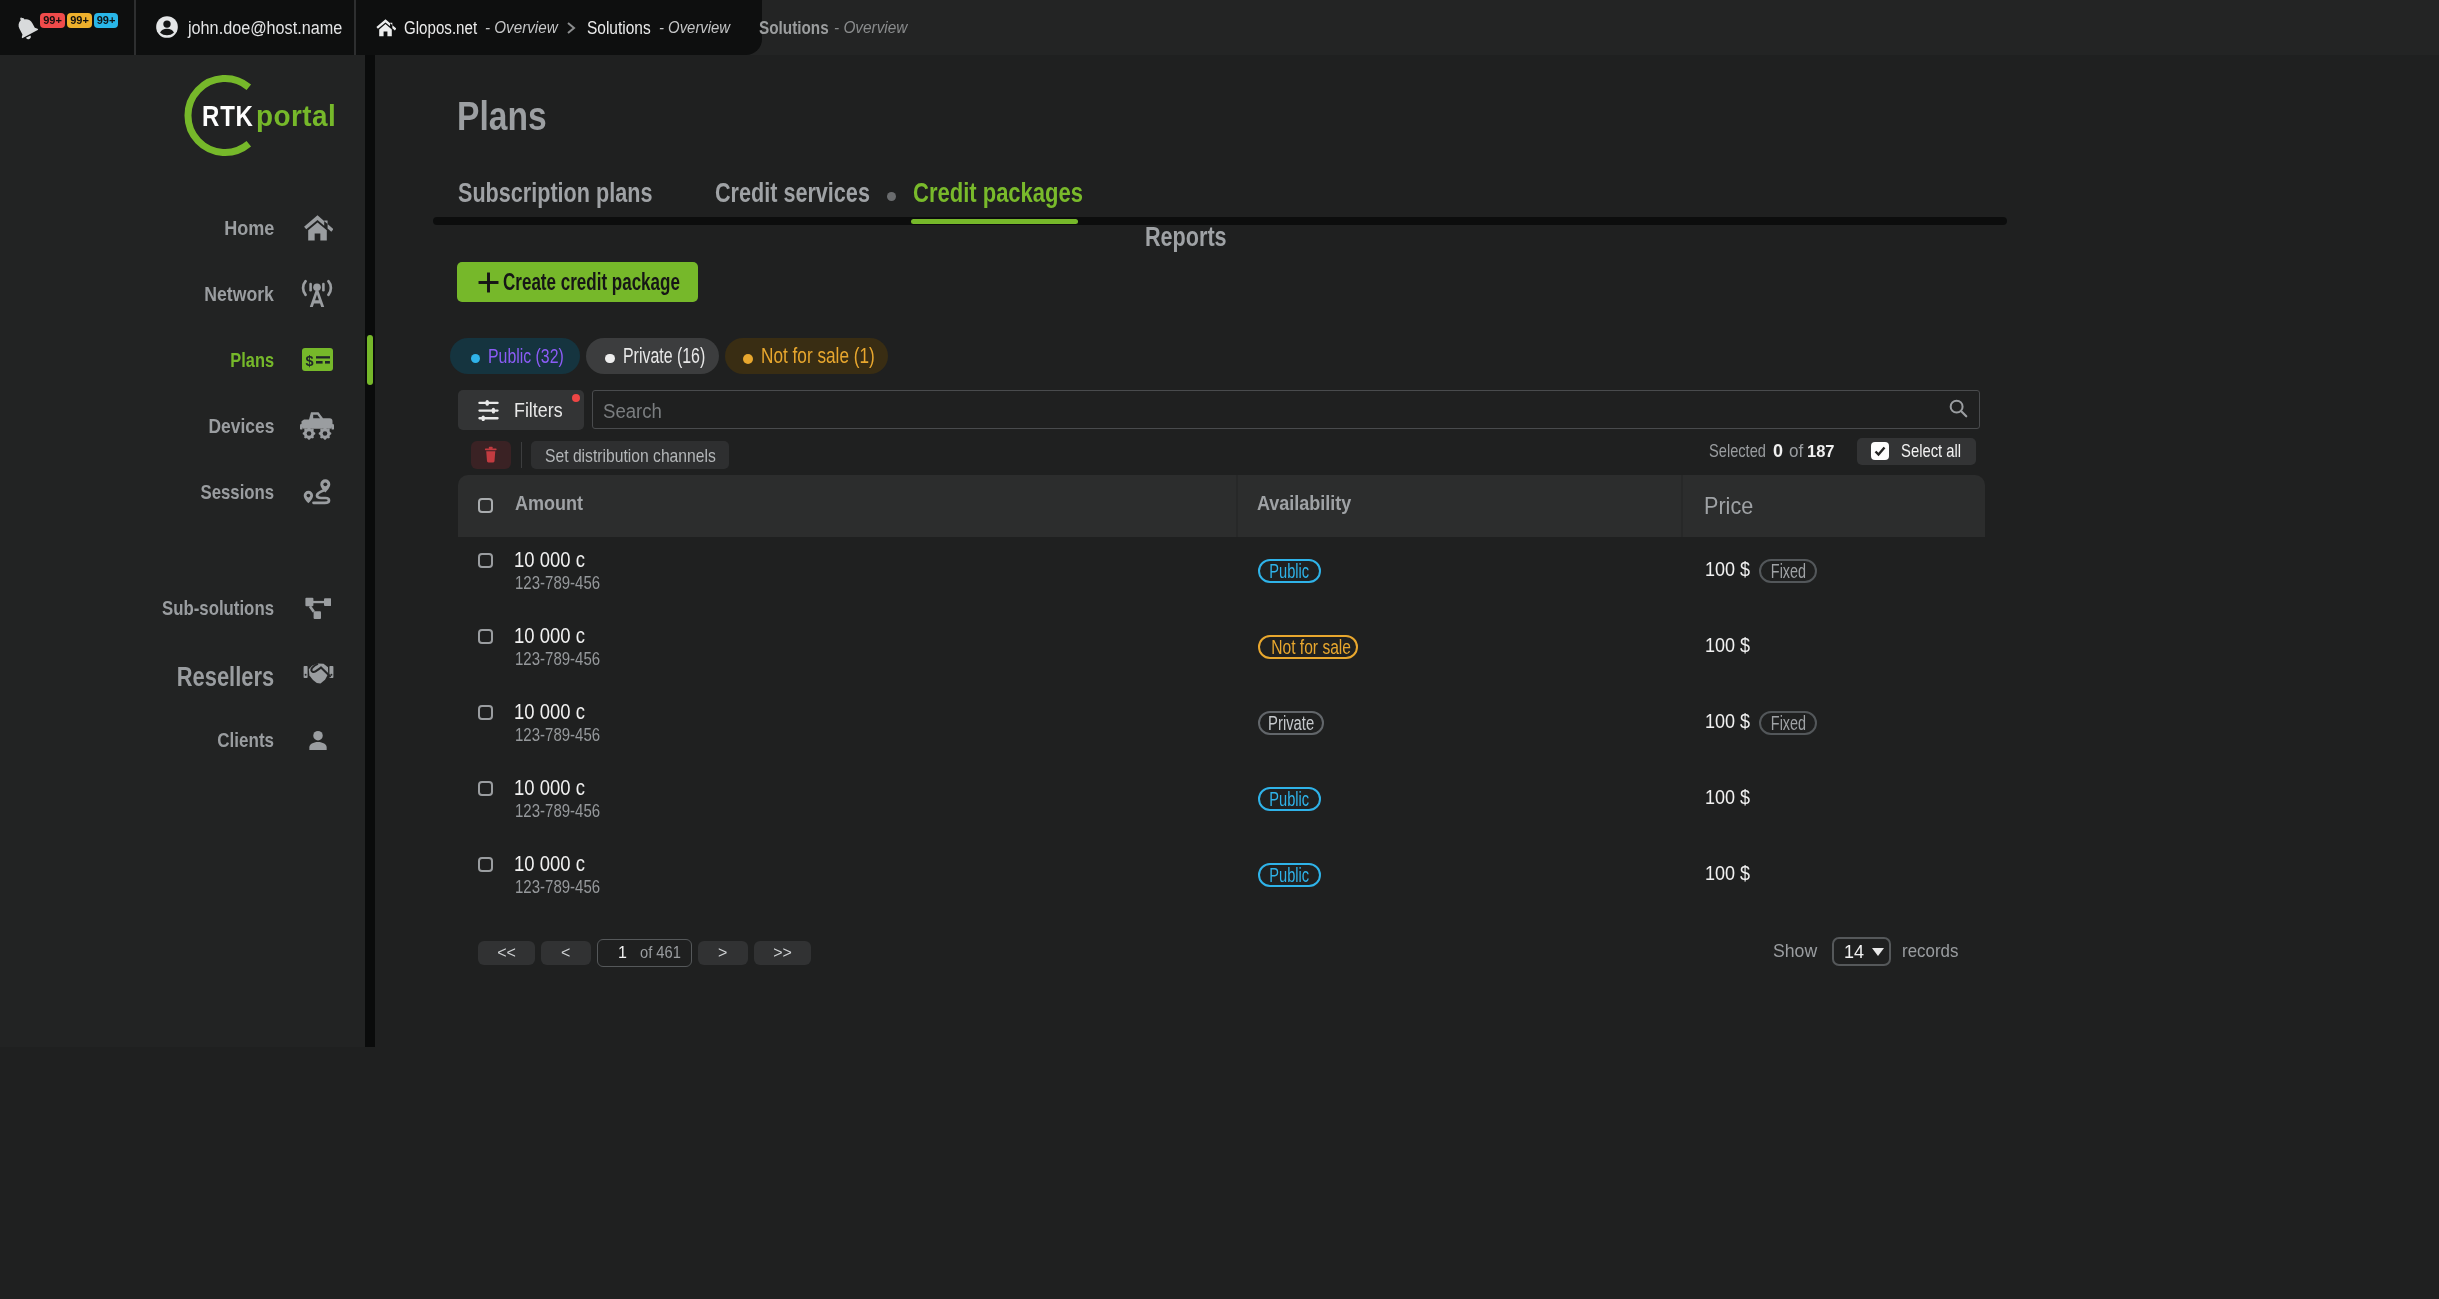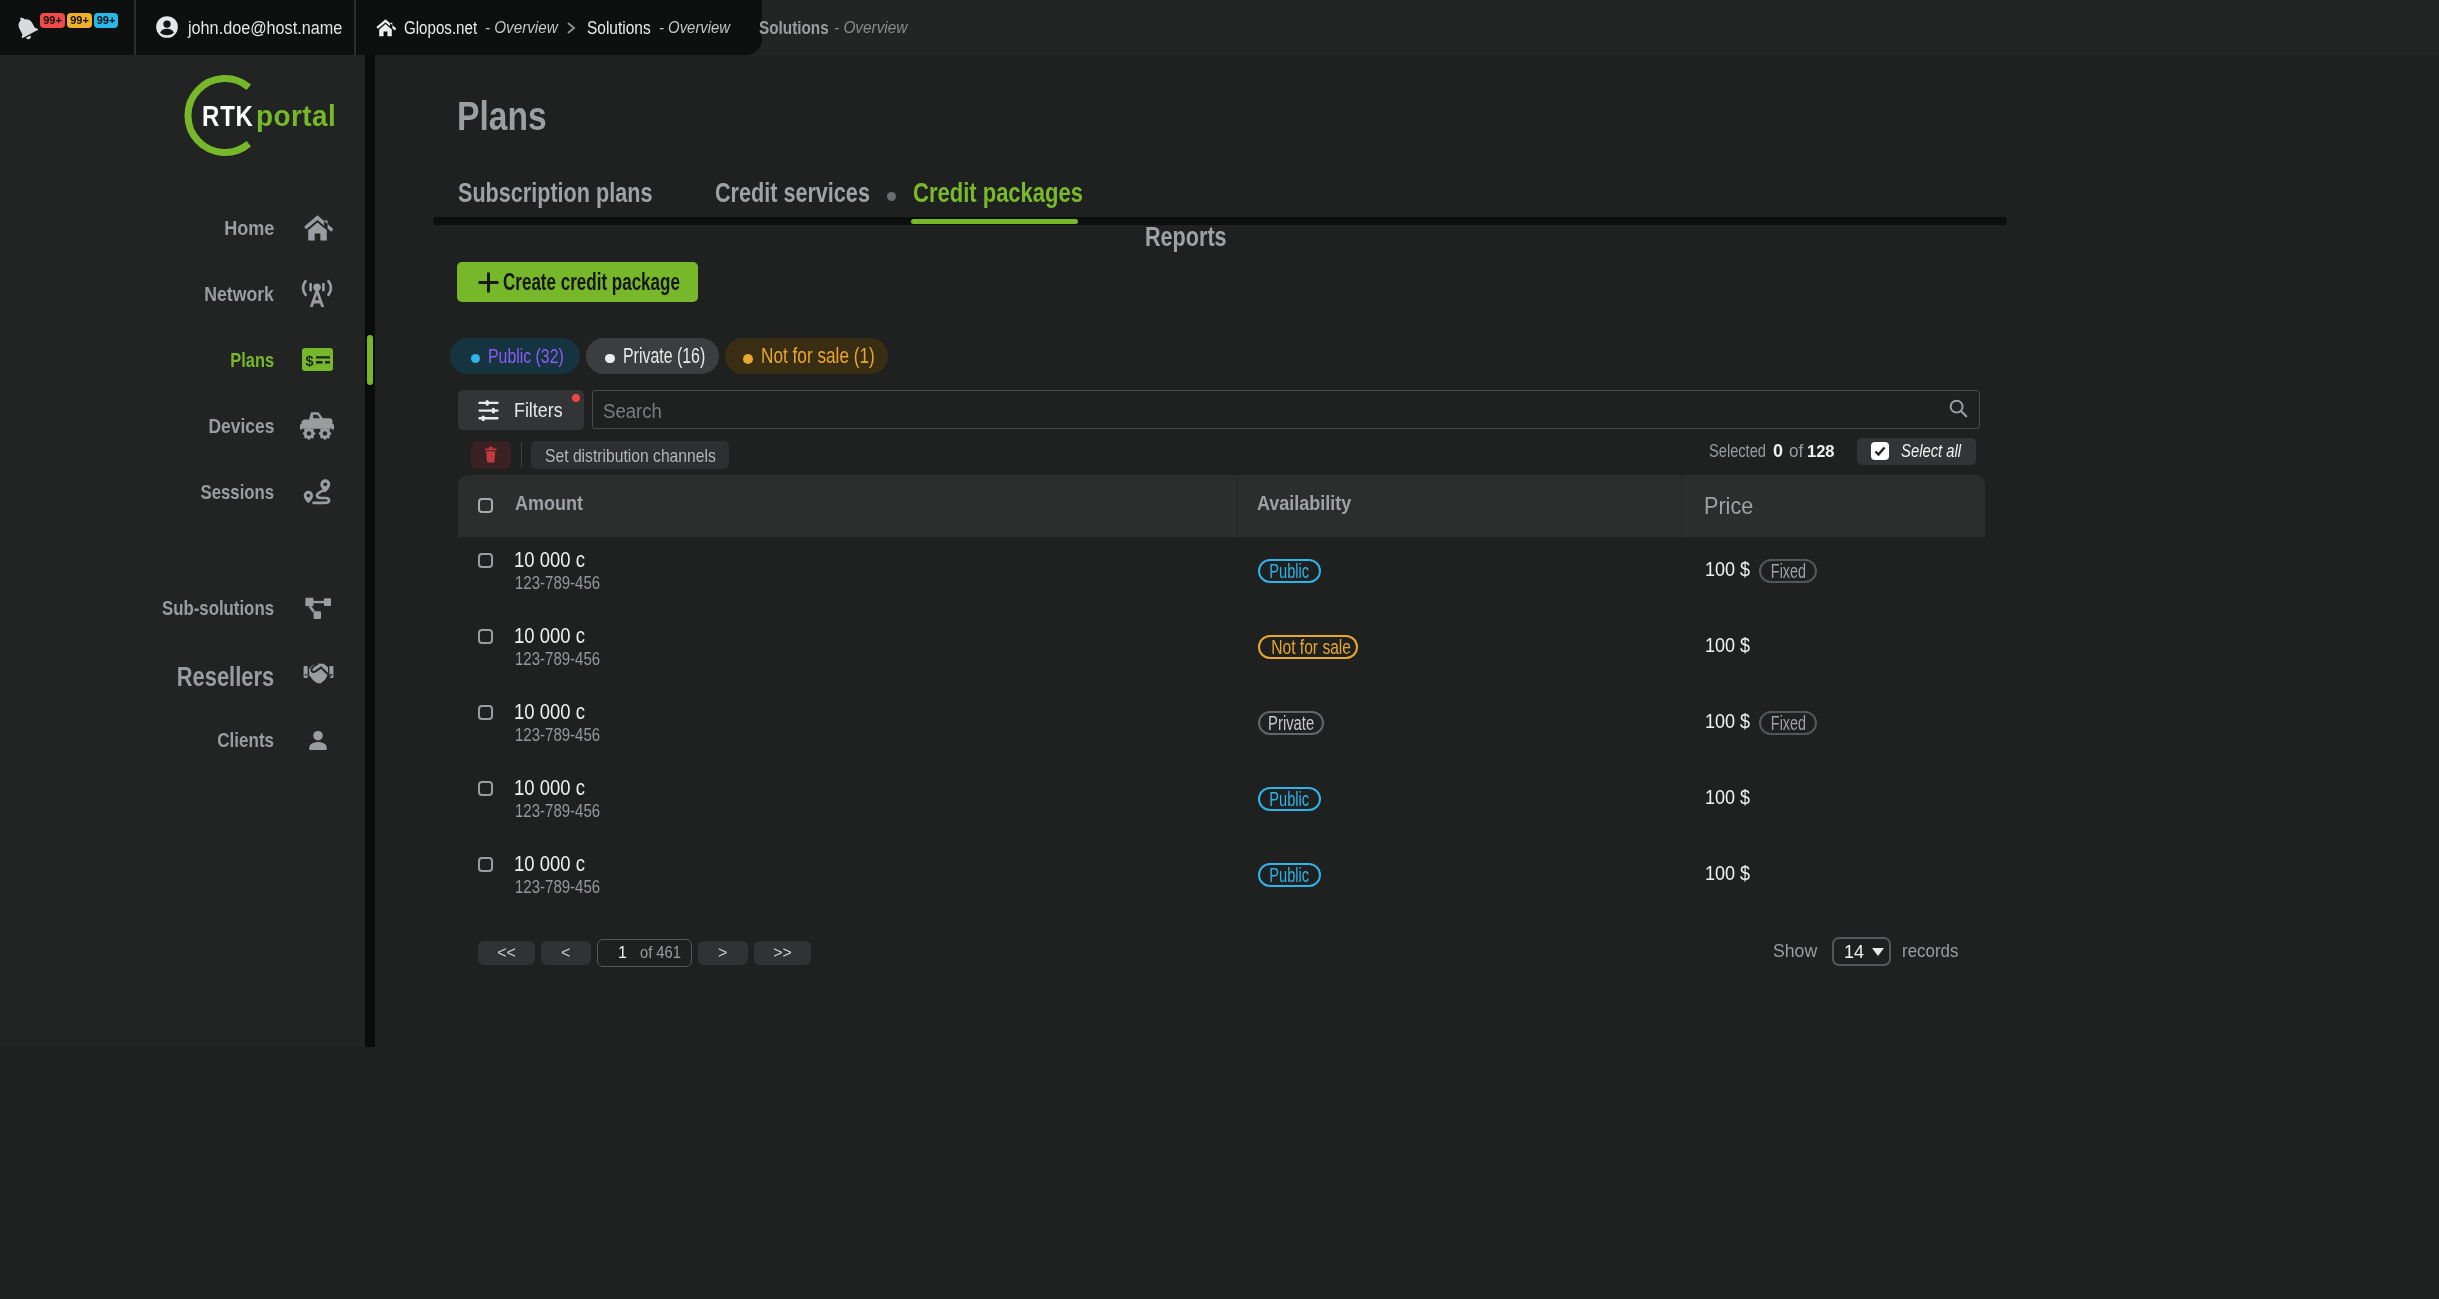--- a/index.html
+++ b/index.html
@@ -207,27 +207,27 @@
     <path d="M5 8h14l-1.2 15.5a2 2 0 0 1-2 1.8H8.2a2 2 0 0 1-2-1.8z"></path>
     <rect x="3" y="3.6" width="18" height="2.8" rx="1"></rect>
     <rect x="9" y="1" width="6" height="3.4" rx="1"></rect>
   </svg>
   <div class="abs" style="left:520.5px;top:441.5px;width:1.8px;height:26px;background:#3c3d3e;"></div>
   <div class="abs" style="left:530.5px;top:441px;width:198px;height:28px;background:#2e2f30;border-radius:5px;"></div>
   <div class="abs" style="left:545px;top:444.5px;font-size:19px;color:#b3b6b8;"><span class="sx" style="transform:scaleX(0.825);">Set distribution channels</span></div>
   <div class="abs" style="left:1709px;top:440px;font-size:19px;color:#9a9da0;"><span class="sx" style="transform:scaleX(0.77);">Selected</span></div>
   <div class="abs" style="left:1773px;top:441px;font-size:18px;font-weight:bold;color:#f0f0f0;">0</div>
   <div class="abs" style="left:1789px;top:440px;font-size:19px;color:#9a9da0;"><span class="sx" style="transform:scaleX(0.9);">of</span></div>
-  <div class="abs" style="left:1807px;top:442px;font-size:16.5px;font-weight:bold;color:#f0f0f0;">128</div>
+  <div class="abs" style="left:1807px;top:442px;font-size:16.5px;font-weight:bold;color:#f0f0f0;">187</div>
   <div class="abs" style="left:1857px;top:438px;width:119px;height:27px;background:#333435;border-radius:5px;"></div>
   <div class="abs" style="left:1871px;top:442px;width:18px;height:18px;background:#fdfdfd;border-radius:4px;"></div>
   <svg class="abs" style="left:1871px;top:442px;" width="18" height="18" viewBox="0 0 18 18" fill="none">
     <path d="M4.5 9.5 7.5 12.5 13.5 5.5" stroke="#222" stroke-width="2.4"></path>
   </svg>
-  <div class="abs" style="left:1901px;top:440px;font-size:19px;color:#f2f2f2;font-style:italic;"><span class="sx" style="transform:scaleX(0.78);">Select all</span></div>
+  <div class="abs" style="left:1901px;top:440px;font-size:19px;color:#f2f2f2;"><span class="sx" style="transform:scaleX(0.78);">Select all</span></div>
 
   <div class="abs" style="left:458px;top:475px;width:1527px;height:62px;background:#2c2d2d;border-radius:10px 10px 0 0;"></div>
   <div class="abs" style="left:1236px;top:475px;width:2px;height:62px;background:#272828;"></div>
   <div class="abs" style="left:1681px;top:475px;width:2px;height:62px;background:#272828;"></div>
   <div class="abs" style="left:478px;top:498px;width:15px;height:15px;border:2px solid #a9acae;border-radius:4px;"></div>
   <div class="abs" style="left:515px;top:492px;font-size:20px;font-weight:bold;color:#9fa2a5;"><span class="sx" style="transform:scaleX(0.90);">Amount</span></div>
   <div class="abs" style="left:1257px;top:492px;font-size:20px;font-weight:bold;color:#9fa2a5;"><span class="sx" style="transform:scaleX(0.90);">Availability</span></div>
   <div class="abs" style="left:1704px;top:492px;font-size:24px;font-weight:normal;color:#9fa2a5;"><span class="sx" style="transform:scaleX(0.90);">Price</span></div>
 
   <div class="abs" style="left:478px;top:553px;width:15px;height:15px;border:2px solid #9a9da0;border-radius:4px;"></div>

